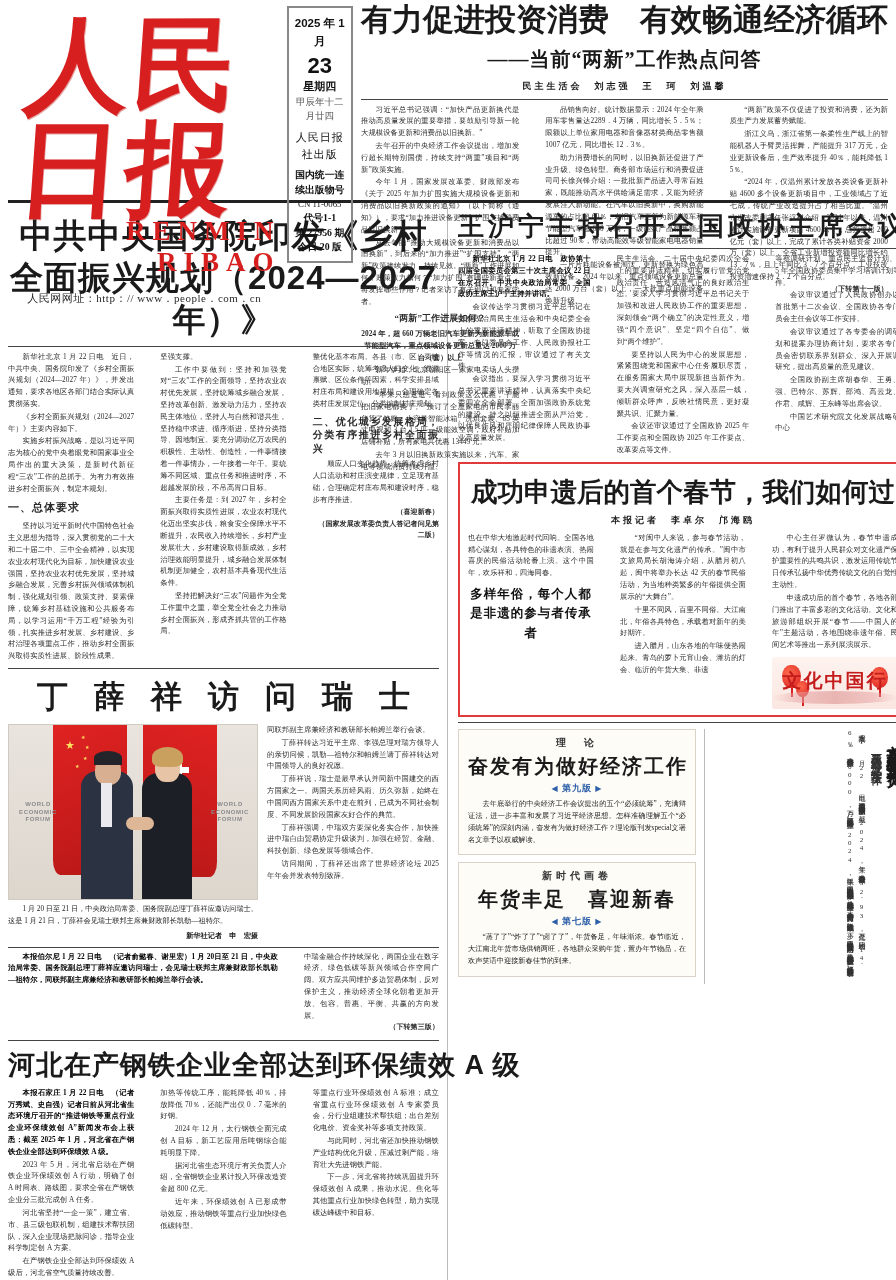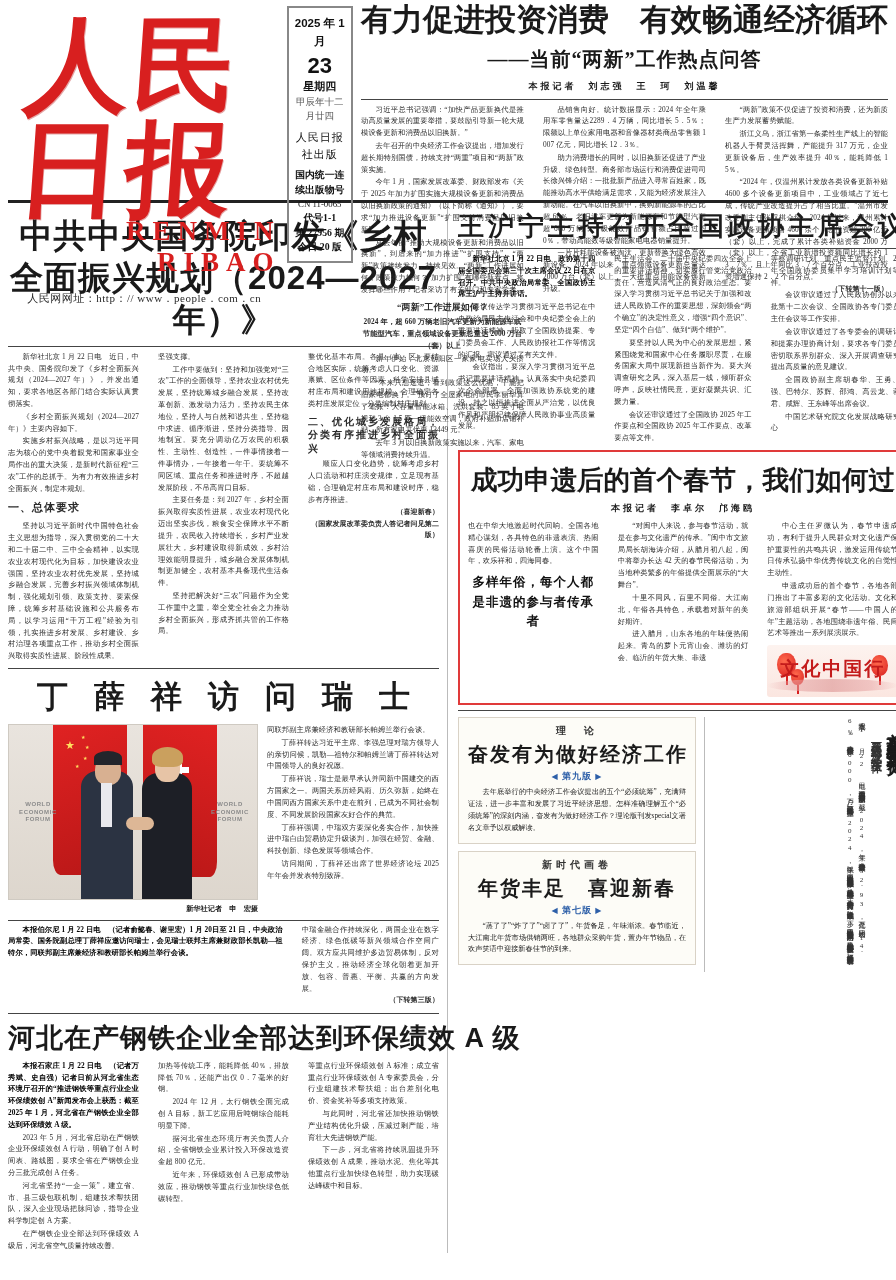--- a/index.html
+++ b/index.html
@@ -55,21 +55,21 @@
   .top-sub {
     text-align:center; font-size:20px; margin-top:7px; letter-spacing:1px;
     font-family:"Liberation Serif",serif; font-weight:bold;
   }
   .byline { text-align:center; font-size:9px; margin-top:7px; letter-spacing:3px; font-weight:bold;}
 
   .rule-thick { border-top:3px solid #222; margin:4px 0 0; }
   .rule-thin { border-top:1px solid #444; }
 
   
-  .cols { display:flex; gap:19px; }
+  .cols { display:flex; gap:26px; }
   .col { flex:1; }
   .bodytext {
     font-size:7.3px; line-height:1.62; text-align:justify;
     color:#2b2b2b; letter-spacing:.1px; word-break:break-all;
     font-family:"Liberation Serif","DejaVu Serif",serif;
   }
   .bodytext p { margin:0 0 1px; text-indent:2em; }
   .bodytext p.noind { text-indent:0; }
   .lead { font-weight:bold; color:#000; }
   .subhead-c { font-weight:bold; font-size:11px; margin:5px 0 3px; letter-spacing:1px;}
@@ -183,21 +183,21 @@
       <div class="db-small db-b">国内统一连续出版物号</div>
       <div class="db-small">CN 11-0065</div>
       <div class="db-small db-b">代号1-1</div>
       <div class="db-small db-b">第 27956 期</div>
       <div class="db-small db-b">今日 20 版</div>
     </div>
 
     <div class="mh-right">
       <div class="top-head">有力促进投资消费　有效畅通经济循环</div>
       <div class="top-sub">——当前“两新”工作热点问答</div>
-      <div class="byline">本报记者　刘志强　王　珂　刘温馨</div>
+      <div class="byline">民主生活会　刘志强　王　珂　刘温馨</div>
 
       <div class="rule-thin" style="margin-top:6px"></div>
 
       <div class="cols" style="margin-top:4px">
         <div class="col bodytext">
           <p>习近平总书记强调：“加快产品更新换代是推动高质量发展的重要举措，要鼓励引导新一轮大规模设备更新和消费品以旧换新。”</p>
           <p>去年召开的中央经济工作会议提出，增加发行超长期特别国债，持续支持“两重”项目和“两新”政策实施。</p>
           <p>今年 1 月，国家发展改革委、财政部发布《关于 2025 年加力扩围实施大规模设备更新和消费品以旧换新政策的通知》（以下简称《通知》），要求“加力推进设备更新”“扩围支持消费品以旧换新”。</p>
           <p>从去年的“推动大规模设备更新和消费品以旧换新”，到后来的“加力推进”“扩围支持”，“两新”政策接续发力，持续见效。“两新”工作进展如何，政策效力如何？“加力扩围”有哪些新看点，将发挥哪些作用？记者采访了有关部门和专家学者。</p>
           <div class="subhead-s">“两新”工作进展如何？</div>
@@ -276,20 +276,21 @@
             <div class="person" style="left:86px;top:30px;width:26px;height:30px;background:#d8b091;border-radius:50% 50% 42% 42%;"></div>
             <div class="person" style="left:85px;top:26px;width:28px;height:14px;background:#23252b;border-radius:50% 50% 0 0;"></div>
             <div class="person" style="left:92px;top:58px;width:11px;height:44px;background:#e9e9ee;"></div>
             <div class="person" style="left:133px;top:48px;width:50px;height:128px;background:#1d1f26;border-radius:16px 16px 0 0;"></div>
             <div class="person" style="left:146px;top:28px;width:25px;height:29px;background:#e7c4a6;border-radius:50% 50% 42% 42%;"></div>
             <div class="person" style="left:143px;top:22px;width:31px;height:20px;background:#caa05e;border-radius:50% 50% 30% 30%;"></div>
             <div class="person" style="left:117px;top:92px;width:28px;height:13px;background:#ddb796;border-radius:7px;"></div>
             <div class="wef" style="left:6px;top:76px;width:46px;">WORLD ECONOMIC FORUM</div>
             <div class="wef" style="right:4px;top:76px;width:46px;">WORLD ECONOMIC FORUM</div>
           </div>
+          <div class="cap">1 月 20 日至 21 日，中央政治局常委、国务院副总理丁薛祥应邀访问瑞士。这是 1 月 21 日，丁薛祥会见瑞士联邦主席兼财政部长凯勒—祖特尔。</div>
           <div class="cap cap-credit" style="text-align:right;text-indent:0">新华社记者　申　宏摄</div>
         </div>
 
         <div style="flex:1" class="bodytext">
           <p class="noind">同联邦副主席兼经济和教研部长帕姆兰举行会谈。</p>
           <p>丁薛祥转达习近平主席、李强总理对瑞方领导人的亲切问候，凯勒—祖特尔和帕姆兰请丁薛祥转达对中国领导人的良好祝愿。</p>
           <p>丁薛祥说，瑞士是最早承认并同新中国建交的西方国家之一。两国关系历经风雨、历久弥新，始终在中国同西方国家关系中走在前列，已成为不同社会制度、不同发展阶段国家友好合作的典范。</p>
           <p>丁薛祥强调，中瑞双方要深化务实合作，加快推进中瑞自由贸易协定升级谈判，加强在经贸、金融、科技创新、绿色发展等领域合作。</p>
           <p>访问期间，丁薛祥还出席了世界经济论坛 2025 年年会并发表特别致辞。</p>
         </div>

